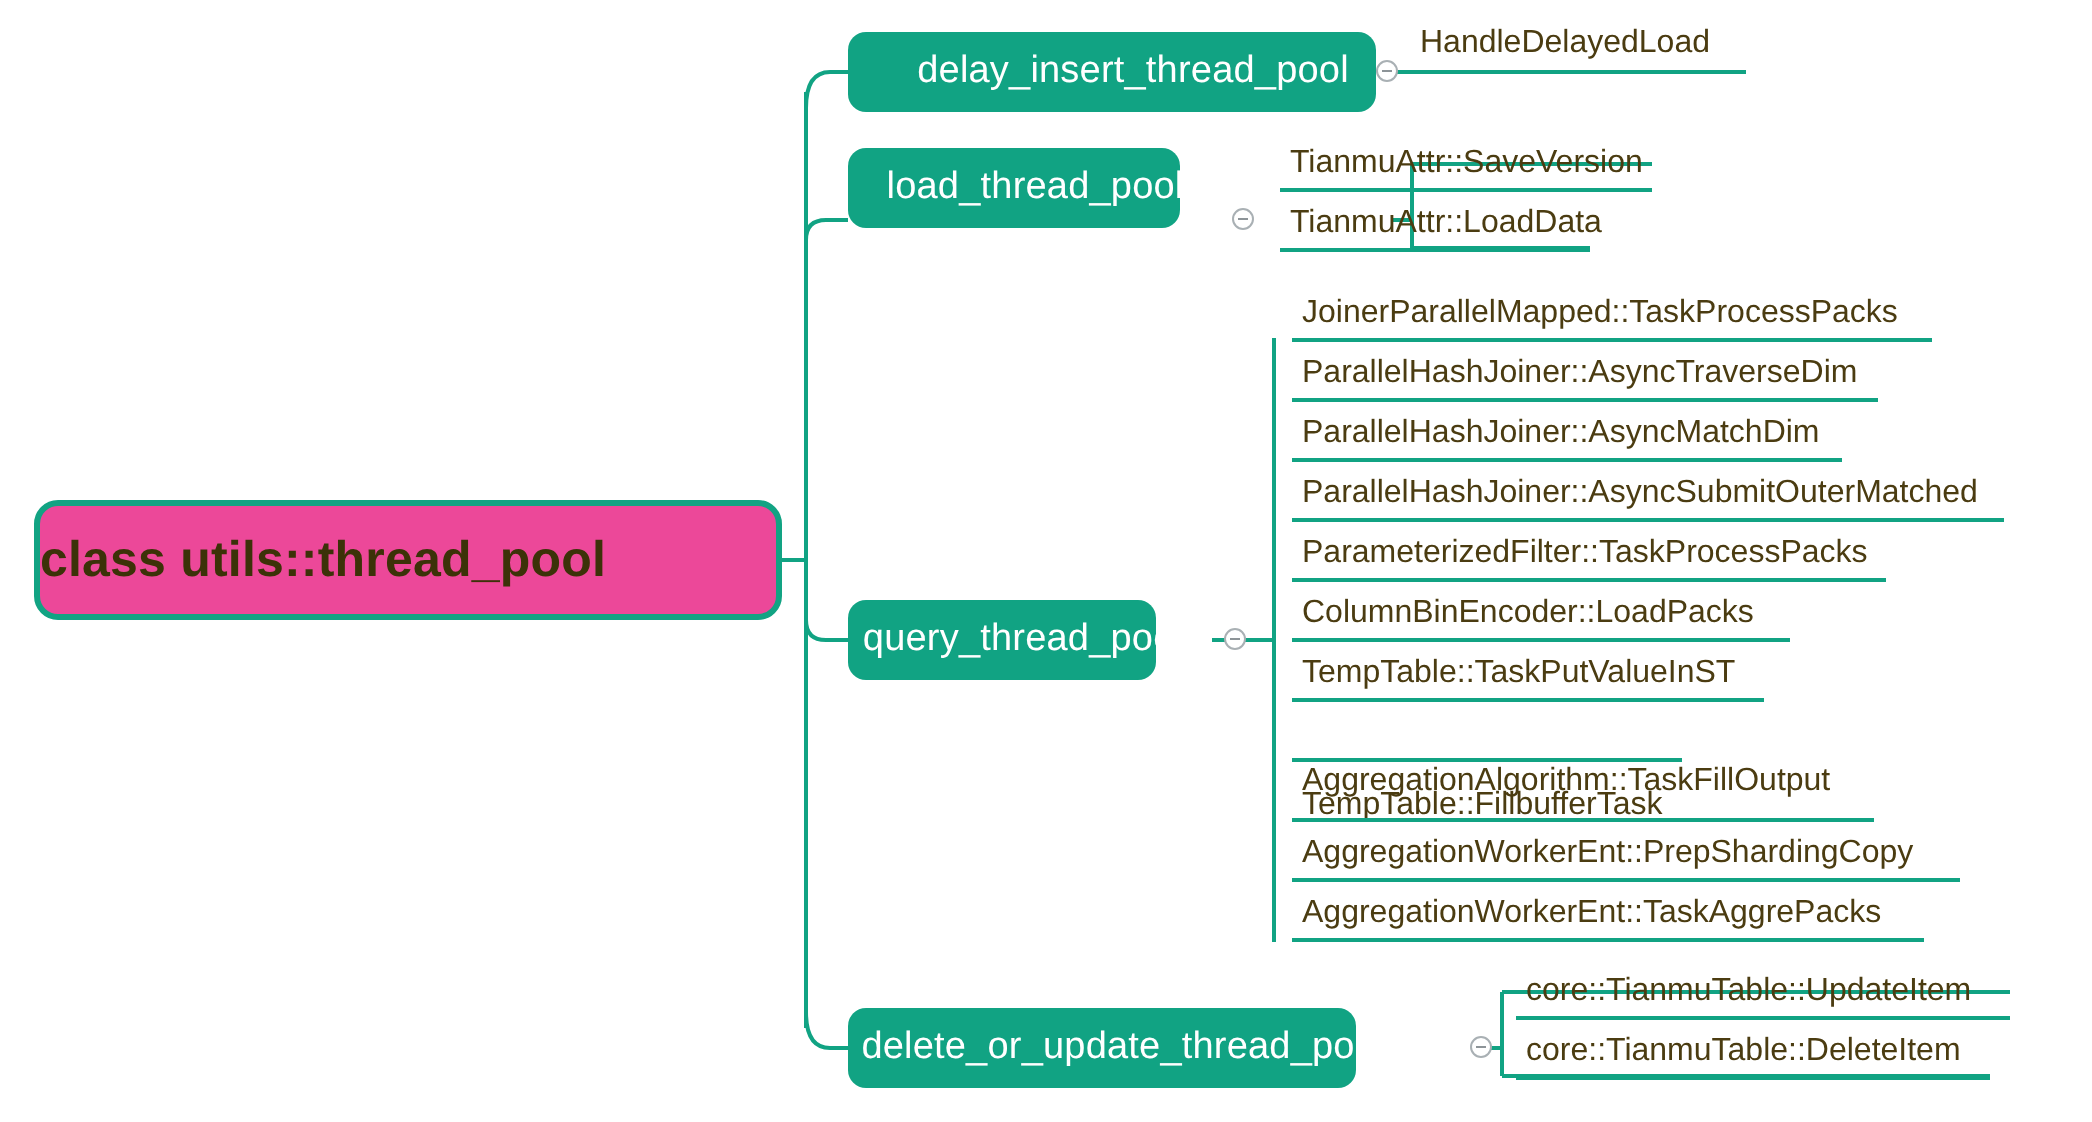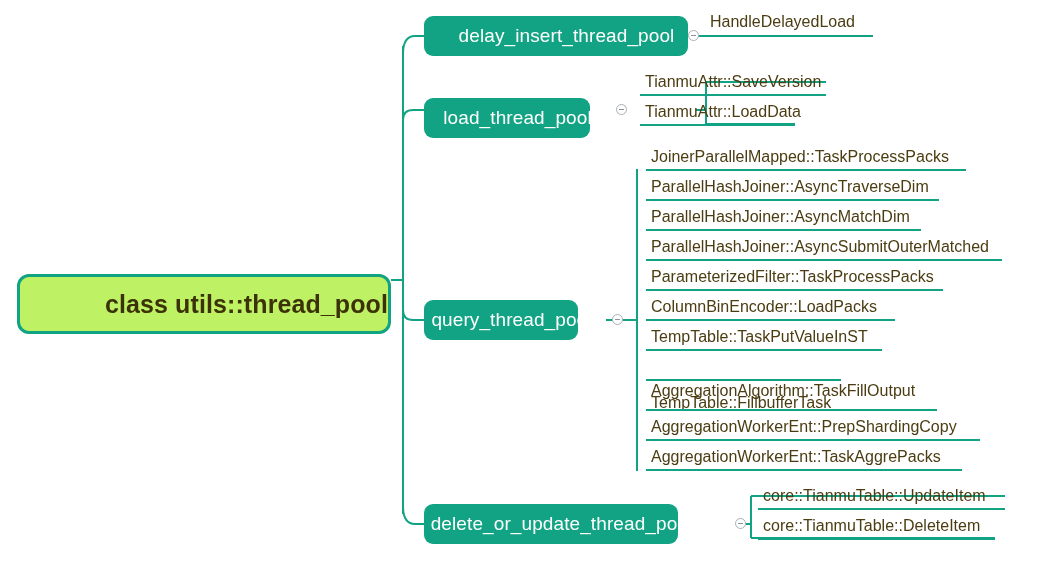--- a/index.html
+++ b/index.html
@@ -30,27 +30,26 @@
   }
 
   
   .root-node {
     position: absolute;
     left: 17px;
     top: 250px;
     width: 374px;
     height: 60px;
     box-sizing: border-box;
-    background: #bef264;
+    background: #ec4899;
     border: 3px solid #12a383;
     border-radius: 12px;
     display: flex;
     align-items: center;
-    justify-content: flex-end;
-    margin-top: 24px;
+    justify-content: flex-start;
   }
   .root-node .root-label {
     font-size: 25px;
     font-weight: bold;
     color: #3c3208;
     letter-spacing: 0.1px;
     white-space: nowrap;
   }
 
   
@@ -160,21 +159,21 @@
   <div class="branch-node" style="left:424px; top:16px; width:264px;">
     <span class="branch-label">delay_insert_thread_pool</span>
   </div>
   <div class="toggle" style="left:688px; top:30px;"></div>
 
   <div class="leaf-node" style="left:705px; top:7px;">
     <span class="leaf-label">HandleDelayedLoad</span>
   </div>
   <div class="leaf-underline" style="left:705px; top:35px; width:168px;"></div>
 
-  <div class="branch-node" style="left:424px; top:98px; width:166px;">
+  <div class="branch-node" style="left:424px; top:74px; width:166px;">
     <span class="branch-label">load_thread_pool</span>
   </div>
   <div class="toggle" style="left:616px; top:104px;"></div>
 
   <div class="leaf-node" style="left:640px; top:67px;">
     <span class="leaf-label">TianmuAttr::SaveVersion</span>
   </div>
   <div class="leaf-underline" style="left:640px; top:94px; width:186px;"></div>
 
   <div class="leaf-node" style="left:640px; top:97px;">

